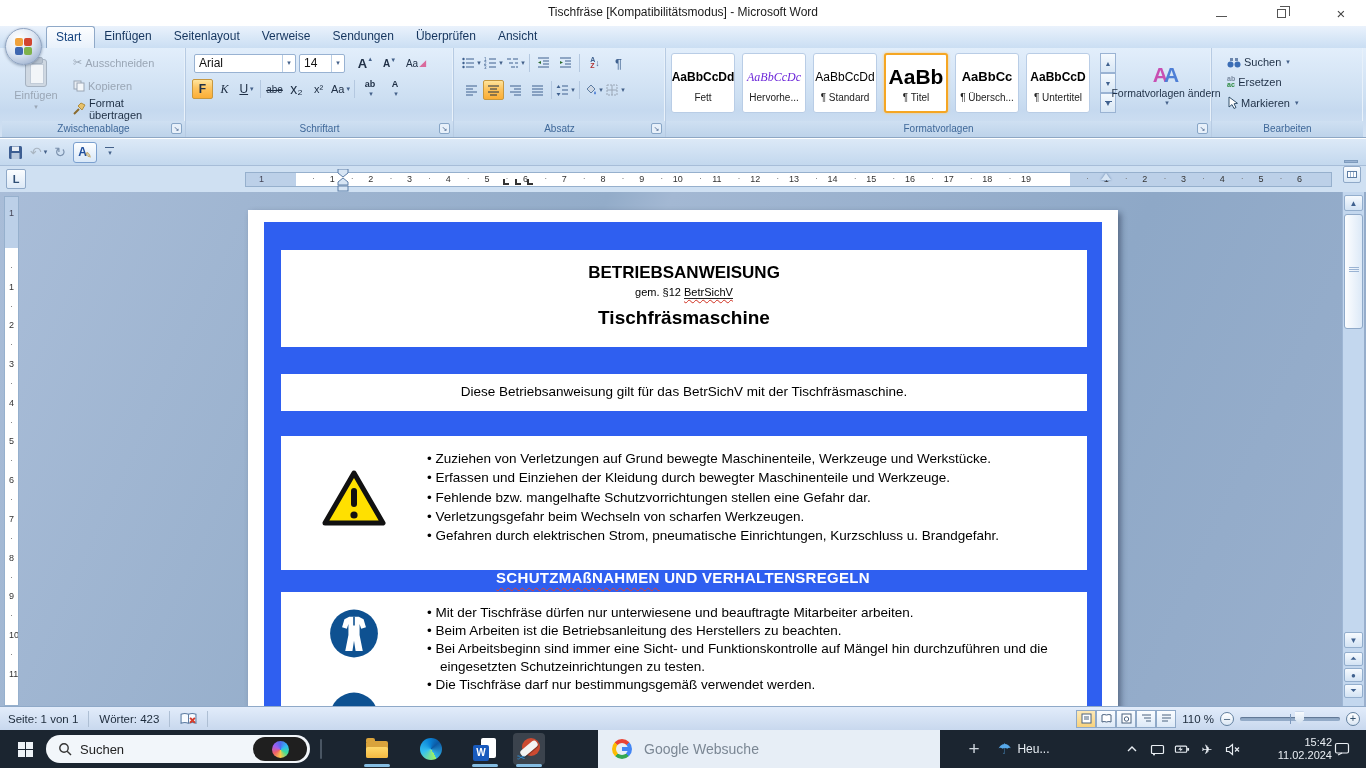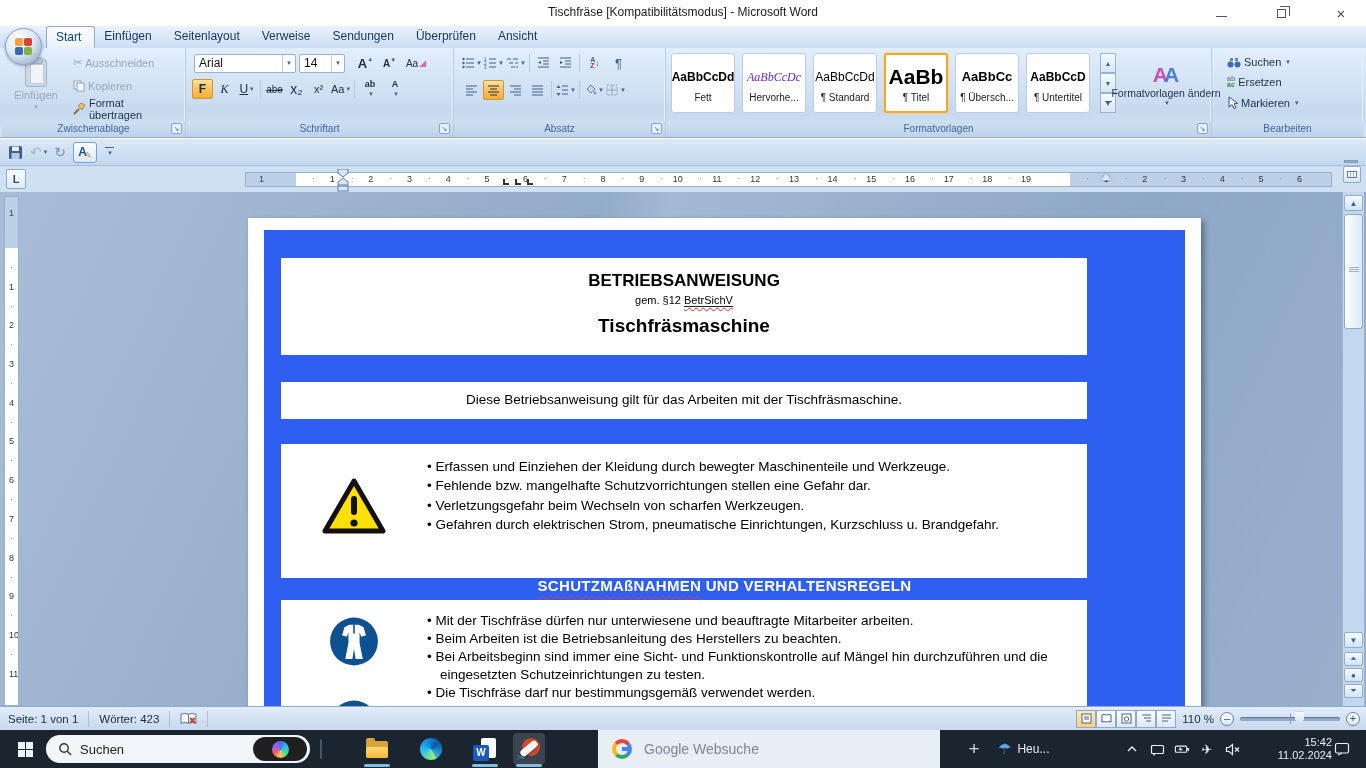--- a/index.html
+++ b/index.html
@@ -125,21 +125,21 @@
   .docarea { position:absolute; left:0; top:192px; width:100%; height:514px; overflow:hidden;
              background:linear-gradient(115deg,#a9bdd8 0%,#93acc9 38%,#a3b8d3 42%,#8ea8c7 72%,#9ab0cd 100%); }
   .vruler { position:absolute; left:4px; top:4px; width:15px; bottom:0; border:1px solid #96b0cd; background:#bcd0e8; font-size:9px; color:#333; }
   .vgrayT { height:51px; position:relative; color:#445; }
   .vgrayT span { position:absolute; left:4px; bottom:30px; }
   .vwhite { position:absolute; left:0; right:0; top:51px; bottom:0; background:#fff; overflow:hidden; }
   .vcell { height:38.7px; position:relative; }
   .vcell .n { position:absolute; bottom:-5px; left:4px; }
   .vcell::before { content:'·'; position:absolute; left:5px; top:14px; color:#777; }
 
-  .page { position:absolute; left:248px; top:18px; width:953px; bottom:-10px; background:#fff; box-shadow:3px 3px 6px rgba(20,30,55,.45);margin-top:8px; }
+  .page { position:absolute; left:248px; top:18px; width:870px; bottom:-10px; background:#fff; box-shadow:3px 3px 6px rgba(20,30,55,.45); }
   .bluewrap { position:absolute; left:16px; right:16px; top:12px; bottom:-5px; background:#2f5ff0; }
   .wbox { position:absolute; left:33px; width:806px; background:#fff; }
   .dheading { position:absolute; left:16px; right:16px; text-align:center; color:#fff; font-weight:bold; font-size:15px; letter-spacing:.3px; }
   #box-title { top:28px; height:97px; text-align:center; }
   .doc-title { font-size:17px; font-weight:bold; color:#000; margin-top:13px; }
   .doc-sub { font-size:11px; color:#000; margin-top:3px; }
   .mis { border-bottom:1px solid #222; text-decoration:underline wavy #d03020 1px; text-underline-offset:3px; }
   .mis-light { text-decoration:underline wavy #e04030 1px; text-underline-offset:4px; }
   .doc-machine { font-size:19px; font-weight:bold; color:#000; margin-top:9px; }
   #h-sec1 { top:130px; } #box-sec1 { top:152px; height:37px; }
@@ -701,33 +701,34 @@
     <div class="page">
       <div class="bluewrap">
 
         <div class="wbox" id="box-title" style="left:17px;width:806px;">
           <div class="doc-title">BETRIEBSANWEISUNG</div>
           <div class="doc-sub"><span>gem. §12 </span><span class="mis">BetrSichV</span></div>
           <div class="doc-machine">Tischfräsmaschine</div>
         </div>
 
         <div class="wbox" id="box-sec1" style="left:17px;width:806px;">
-          <div class="centerline">Diese Betriebsanweisung gilt für das Arbeiten mit der Tischfräsmaschine.</div>
+          <div class="centerline">Diese Betriebsanweisung gilt für das BetrSichV mit der Tischfräsmaschine.</div>
         </div>
 
         <div class="wbox boxflex" id="box-sec2" style="left:17px;width:806px;">
           <div class="iconcol">
             <svg class="tri" width="64" height="58" viewBox="0 0 64 58">
               <polygon points="32,4 61,54 3,54" fill="#ffe000" stroke="#111" stroke-width="5" stroke-linejoin="round"></polygon>
               <rect x="29" y="19" width="6" height="19" rx="3" fill="#111"></rect>
               <circle cx="32" cy="46" r="3.6" fill="#111"></circle>
             </svg>
           </div>
           <ul class="bullets">
 
+          <li>Zuziehen von Verletzungen auf Grund bewegte Maschinenteile, Werkzeuge und Werkstücke.</li>
               <li>Erfassen und Einziehen der Kleidung durch bewegter Maschinenteile und Werkzeuge.</li>
               <li>Fehlende bzw. mangelhafte Schutzvorrichtungen stellen eine Gefahr dar.</li>
               <li>Verletzungsgefahr beim Wechseln von scharfen Werkzeugen.</li>
               <li>Gefahren durch elektrischen Strom, pneumatische Einrichtungen, Kurzschluss u. Brandgefahr.</li>
             </ul>
         </div>
 
         <div class="dheading" id="h-sec3" style="left:0;right:0"><span class="mis-light">SCHUTZMAßNAHMEN</span><span> UND VERHALTENSREGELN</span></div>
         <div class="wbox boxflex" id="box-sec3" style="left:17px;width:806px;">
           <div class="iconcol">

